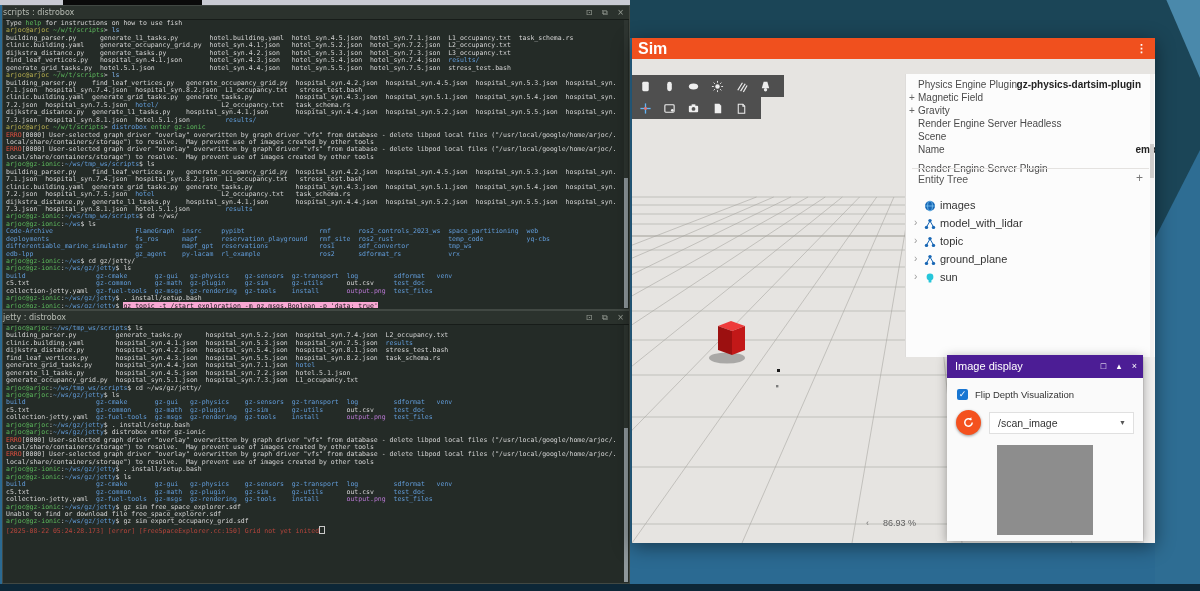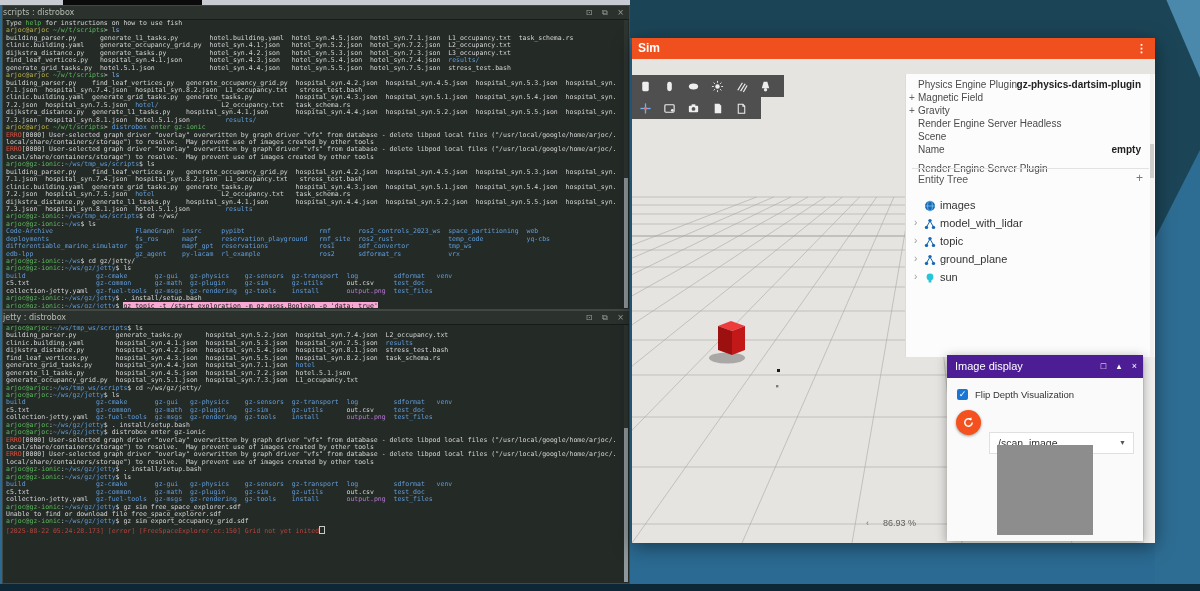--- a/index.html
+++ b/index.html
@@ -30,21 +30,21 @@
   .tscroll{position:absolute;right:1px;top:14px;bottom:1px;width:4px;background:#2e3531;}
   .tthumb{position:absolute;right:0;width:4px;background:#8e979b;}
   #term0 .tthumb{top:55%;height:45%;} #term1 .tthumb{top:40%;height:60%;}
   
   #gz{left:632px;top:38px;width:523px;height:505px;background:#e6e4e1;box-shadow:0 4px 18px rgba(0,0,0,.45);}
   .gz-titlebar{position:relative;height:15px;background:#f4f3f2;border-bottom:1px solid #d8d5d2;}
   .gz-title{display:block;text-align:center;font-size:9px;line-height:15px;color:#4a4a4a;}
   .gz-controls{position:absolute;right:6px;top:0;line-height:15px;font-size:9px;color:#555;}
   .gz-controls span{margin-left:7px;cursor:default;}
   .gz-appbar{position:relative;height:21px;background:#f0501e;}
-  .gz-appname{position:absolute;left:6px;top:0;line-height:21px;color:#fff;font-size:12px;font-weight:bold;}
+  .gz-appname{position:absolute;left:6px;top:0;line-height:21px;color:#fff;font-size:16px;font-weight:bold;}
   .gz-menu{position:absolute;right:8px;top:0;line-height:21px;color:#fff;font-size:11px;font-weight:bold;}
   .gz-client{position:absolute;left:0;top:36px;width:523px;height:469px;overflow:hidden;background:#e6e4e1;}
   #grid-svg{position:absolute;left:0;top:0;}
   
   .gz-toolbar{position:absolute;background:rgba(66,66,66,.92);display:flex;align-items:center;padding:0 6px;gap:10px;}
   #gz-tb1{left:0;top:1px;width:140px;height:22px;}
   #gz-tb2{left:0;top:23px;width:117px;height:22px;}
   .tbico{width:14px;height:14px;display:flex;align-items:center;justify-content:center;cursor:pointer;}
   .tbico svg{width:13px;height:13px;}
   
@@ -67,21 +67,21 @@
   
   .imgpanel{position:absolute;left:315px;top:281px;width:196px;height:186px;background:#fafafa;box-shadow:0 2px 10px rgba(0,0,0,.35);}
   .imgpanel-head{position:relative;height:23px;background:#4c1d95;}
   .imgpanel-title{position:absolute;left:8px;line-height:23px;color:#fff;font-size:11px;}
   .imgpanel-icons{position:absolute;right:6px;line-height:23px;color:#fff;font-size:9px;}
   .imgpanel-icons span{margin-left:8px;cursor:pointer;}
   .chk{position:absolute;left:10px;top:34px;width:11px;height:11px;background:#1976d2;border-radius:2px;color:#fff;font-size:9px;line-height:11px;text-align:center;cursor:pointer;}
   .chk-label{position:absolute;left:28px;top:34px;font-size:9.5px;color:#333;line-height:12px;}
   .refresh-btn{position:absolute;left:9px;top:55px;width:25px;height:25px;border-radius:50%;background:#f4511e;box-shadow:0 1px 3px rgba(0,0,0,.4);display:flex;align-items:center;justify-content:center;cursor:pointer;}
   .refresh-btn svg{width:13px;height:13px;}
-  .topic-dd{position:absolute;left:42px;top:57px;width:145px;height:22px;background:#fff;border:1px solid #e0e0e0;box-sizing:border-box;cursor:pointer;margin-top:20px;}
+  .topic-dd{position:absolute;left:42px;top:57px;width:145px;height:22px;background:#fff;border:1px solid #e0e0e0;box-sizing:border-box;cursor:pointer;}
   .topic-dd .txt{position:absolute;left:8px;font-size:10.5px;color:#333;line-height:20px;}
   .topic-dd .car{position:absolute;right:7px;font-size:7px;color:#555;line-height:20px;}
   .scanimg{position:absolute;left:50px;top:90px;width:96px;height:90px;background:#8d8d8d;}
   
   .rtf{position:absolute;left:234px;top:444px;font-size:9px;color:#5f5f5f;}
   .rtf .back{margin-right:14px;color:#777;}
 </style>
 </head>
 <body>
 
@@ -349,21 +349,21 @@
           <div class="wrow" style="top: 43px;">
             <span class="exp"></span>
             <span class="lbl">Render Engine Server Headless</span>
             <span class="val"></span>
           </div>
           <div class="wrow" style="top: 56px;">
             <span class="exp"></span>
             <span class="lbl">Scene</span>
             <span class="val"></span>
           </div>
-          <div class="wrow" style="top: 69px;">
+          <div class="wrow" style="top: 69px; padding-left: 24px;">
             <span class="exp"></span>
             <span class="lbl">Name</span>
             <span class="val">empty</span>
           </div>
           <div class="wrow" style="top: 88px;">
             <span class="exp"></span>
             <span class="lbl">Render Engine Server Plugin</span>
             <span class="val"></span>
           </div>
         </div>

